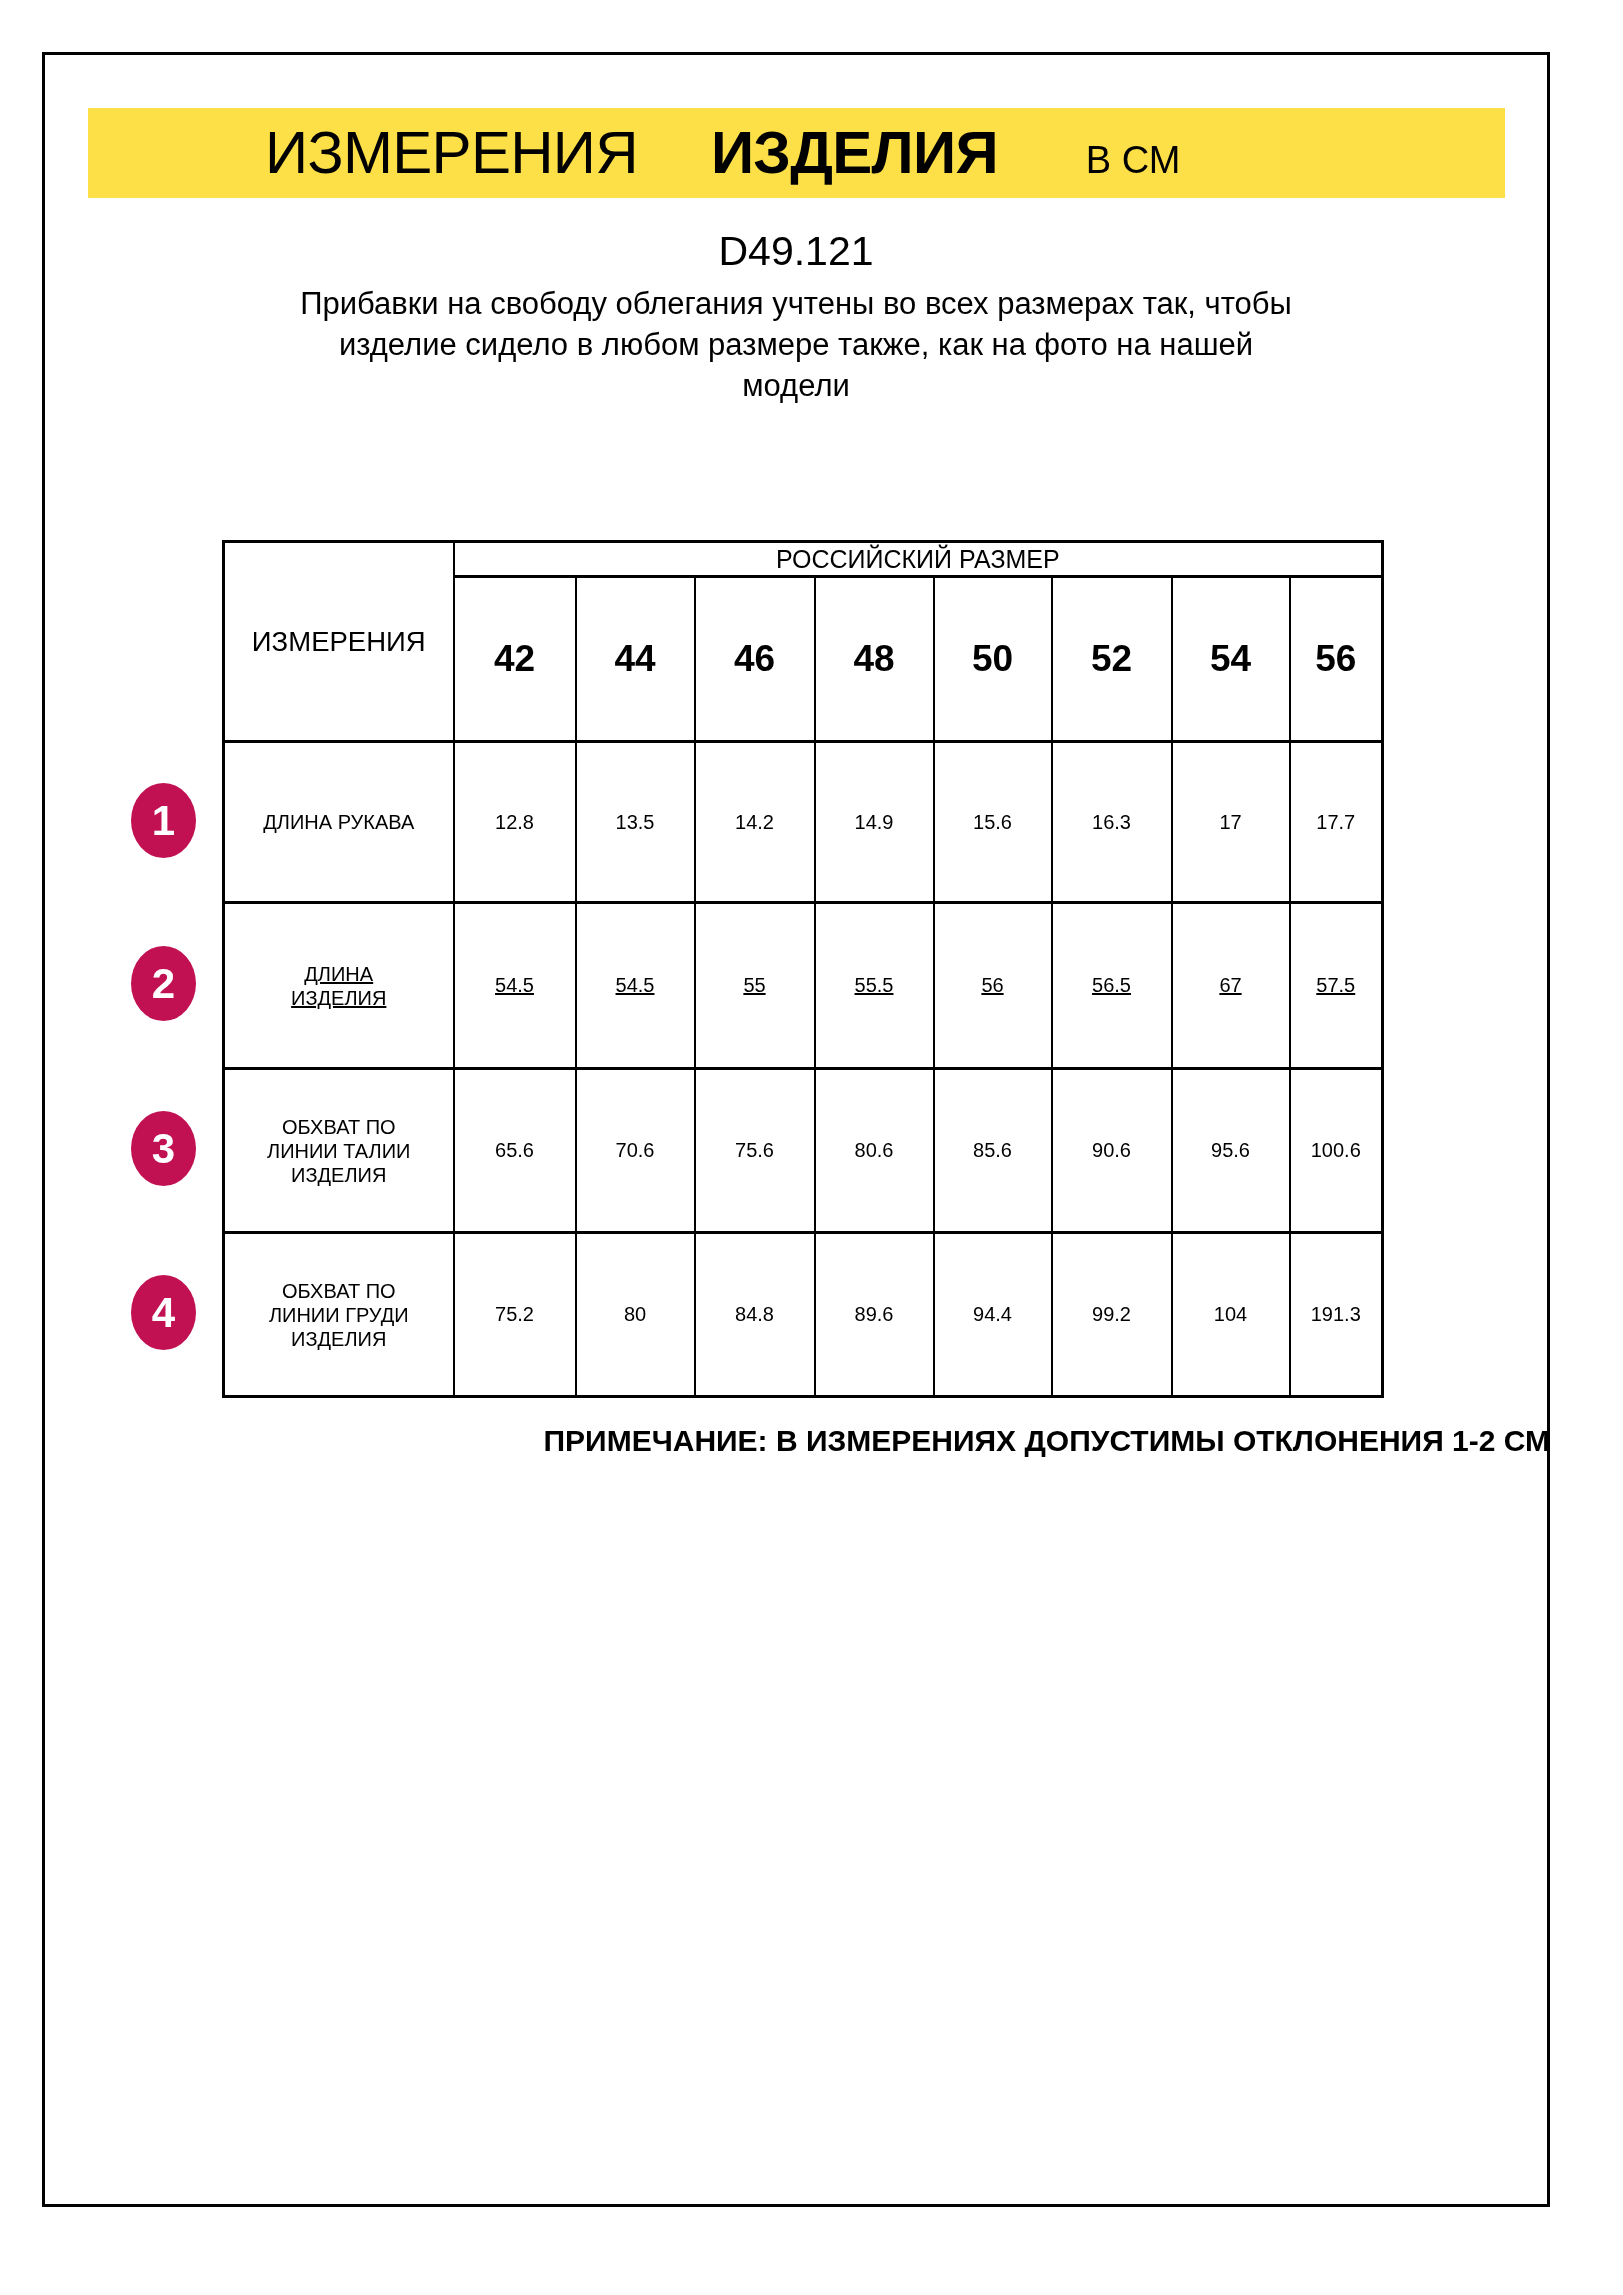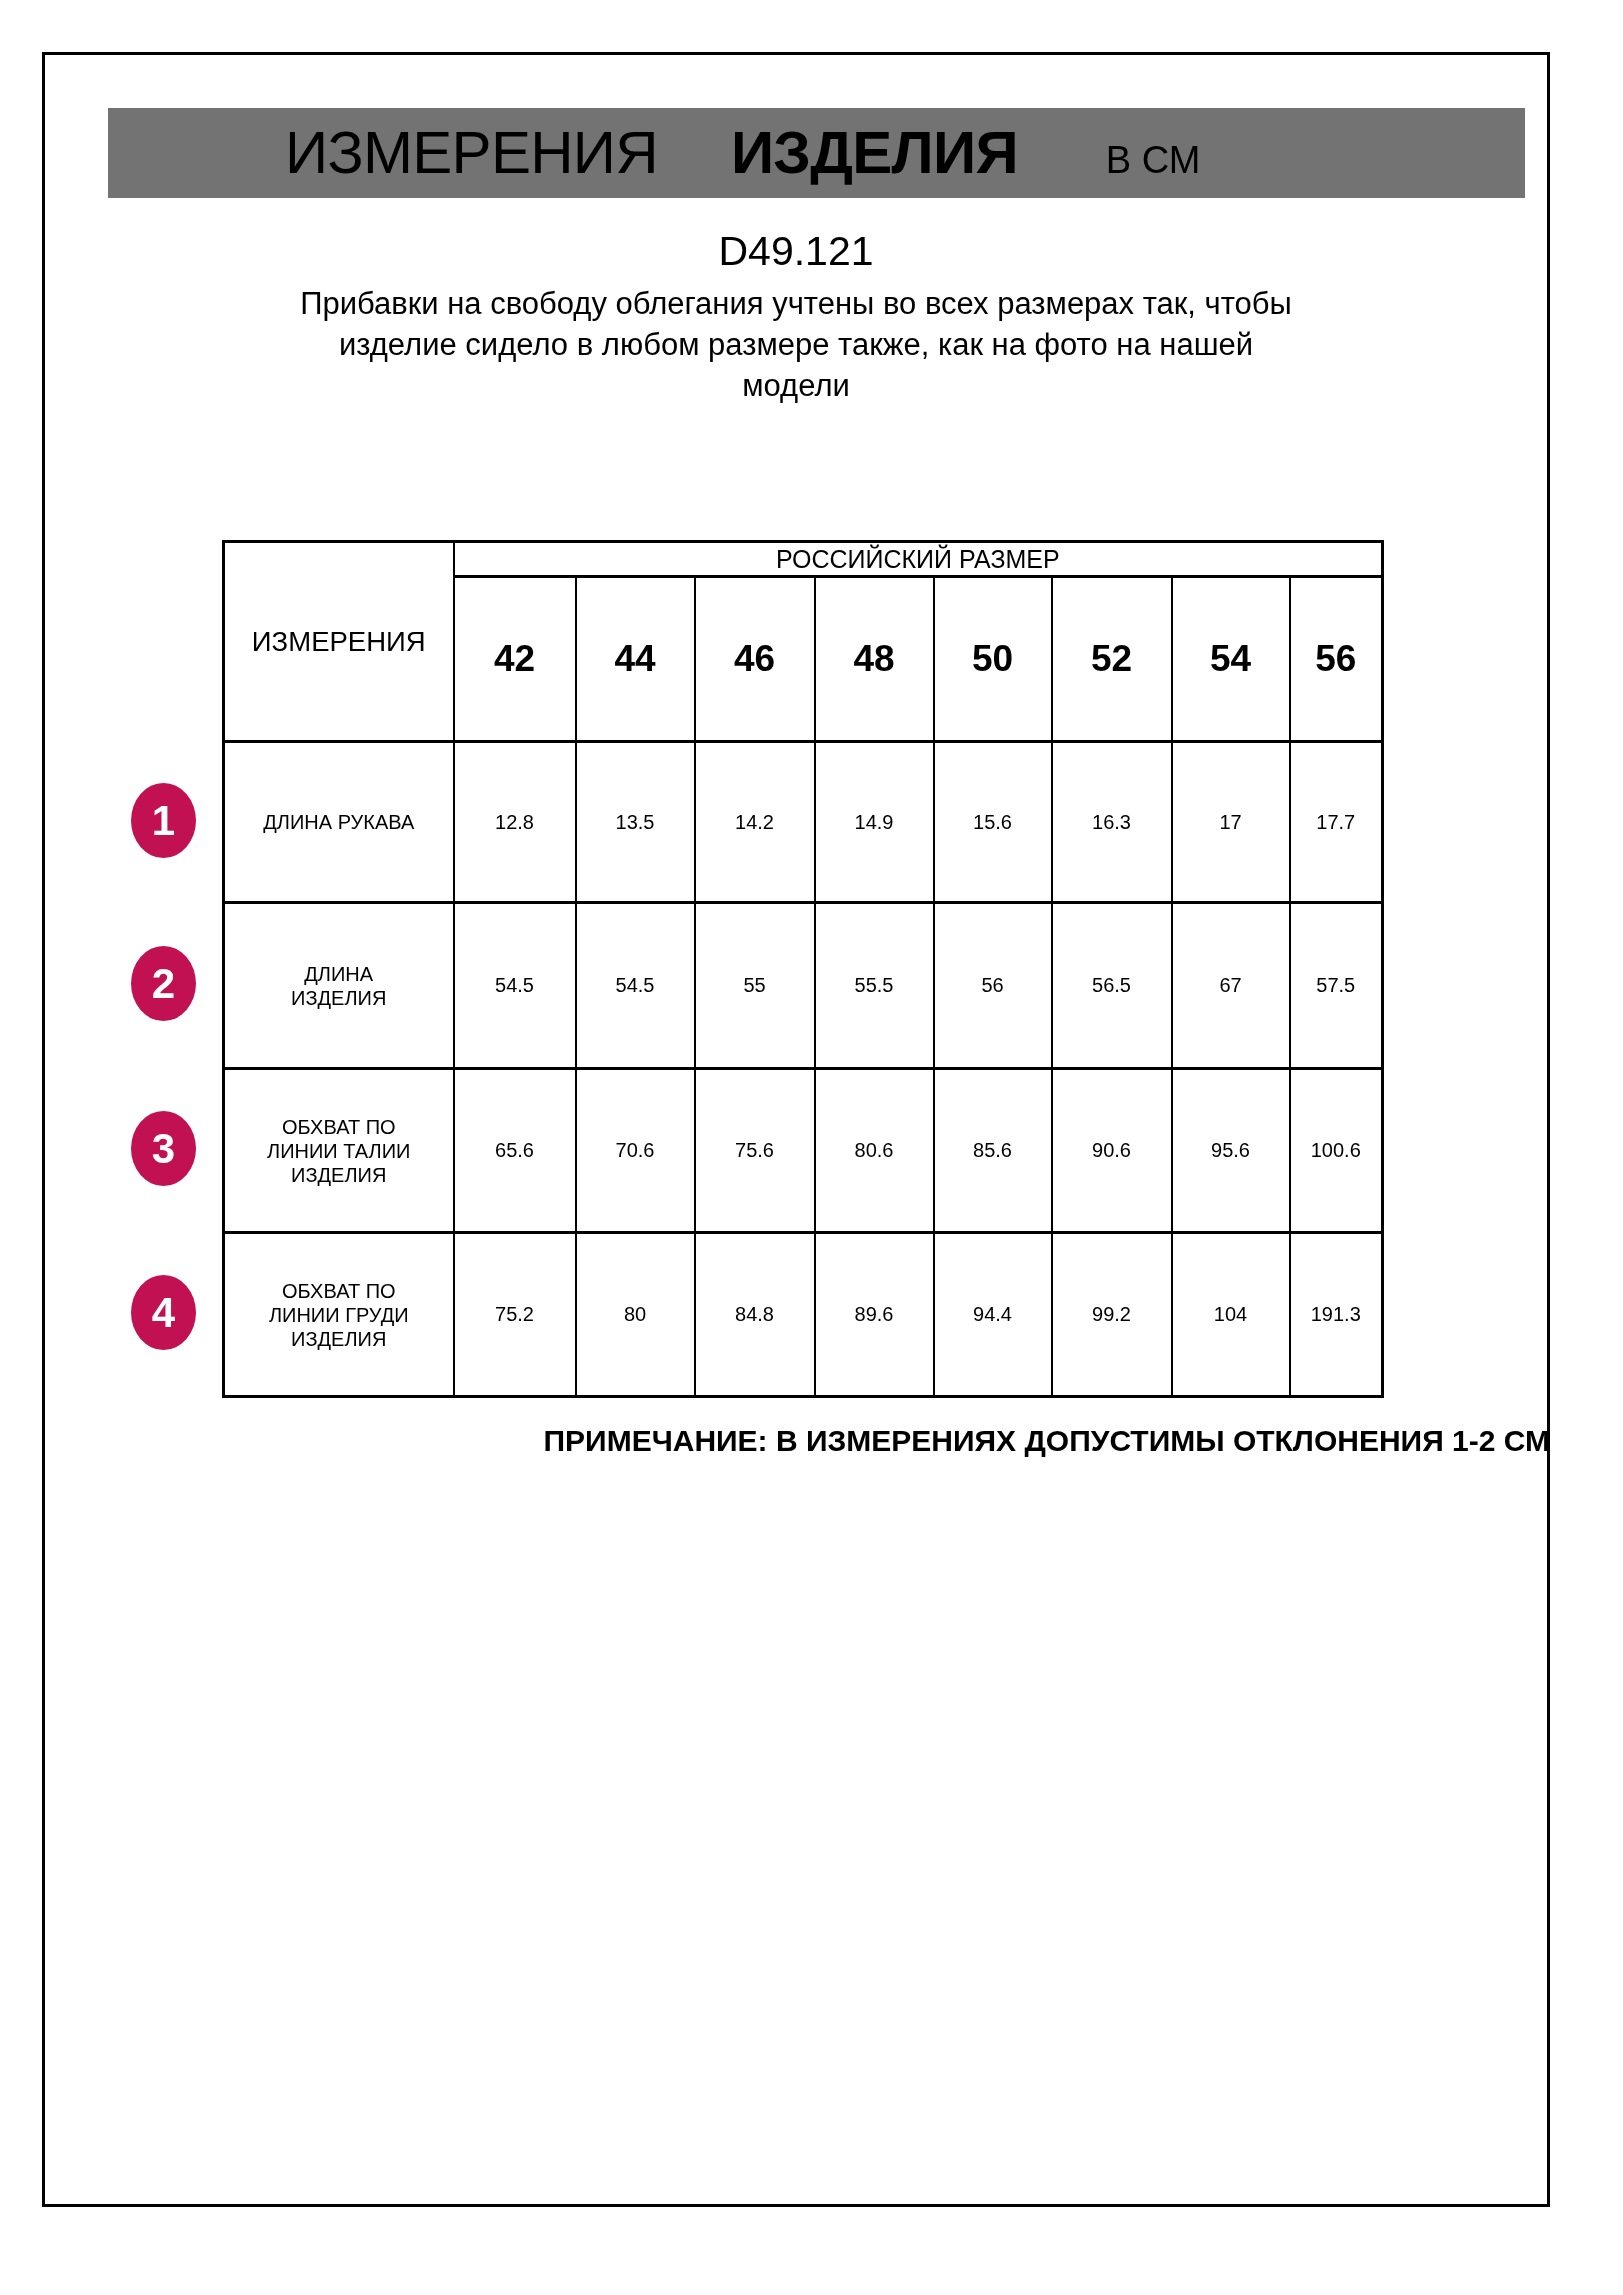--- a/index.html
+++ b/index.html
@@ -37,40 +37,40 @@
     text-align:center;vertical-align:middle;padding:0;overflow:hidden;
   }
   tr.ha{height:35px;}
   td.grp{font-size:25px;font-weight:normal;}
   td.corner{font-size:27.5px;}
   tr.hb{height:165px;}
   tr.hb td{font-size:37px;font-weight:bold;margin-left:48px;}
   tr.dr td.val{font-size:20px;}
   td.lbl{font-size:20px;line-height:24px;white-space:pre-line;}
   tr.r1{height:161px;}
-  tr.r2{height:166px;}
+  tr.r2{height:166px;text-decoration:underline;}
   tr.r3{height:164px;}
   tr.r4{height:164px;}
   .marker{
     position:absolute;left:131px;width:65px;height:75px;border-radius:50%;
     background:#c21152;color:#fff;font-size:42px;font-weight:bold;
     display:flex;align-items:center;justify-content:center;
   }
   .m1{top:783px}.m2{top:946px}.m3{top:1111px}.m4{top:1275px}
   .note{
     position:absolute;left:42px;top:1424px;width:1508px;
     text-align:right;font-size:30px;font-weight:bold;
   }
 </style>
 </head>
 <body>
 
 <div class="frame"></div>
 
-<div class="banner" style="background: #737373; margin-left: 20px;">
+<div class="banner" style="background: #fde047;">
   <span class="t1">ИЗМЕРЕНИЯ</span><span class="t2">ИЗДЕЛИЯ</span><span class="t3">В СМ</span>
 </div>
 
 <div class="code">D49.121</div>
 
 <div class="desc">Прибавки на свободу облегания учтены во всех размерах так, чтобы
 изделие сидело в любом размере также, как на фото на нашей
 модели</div>
 
 <table class="sizes">

